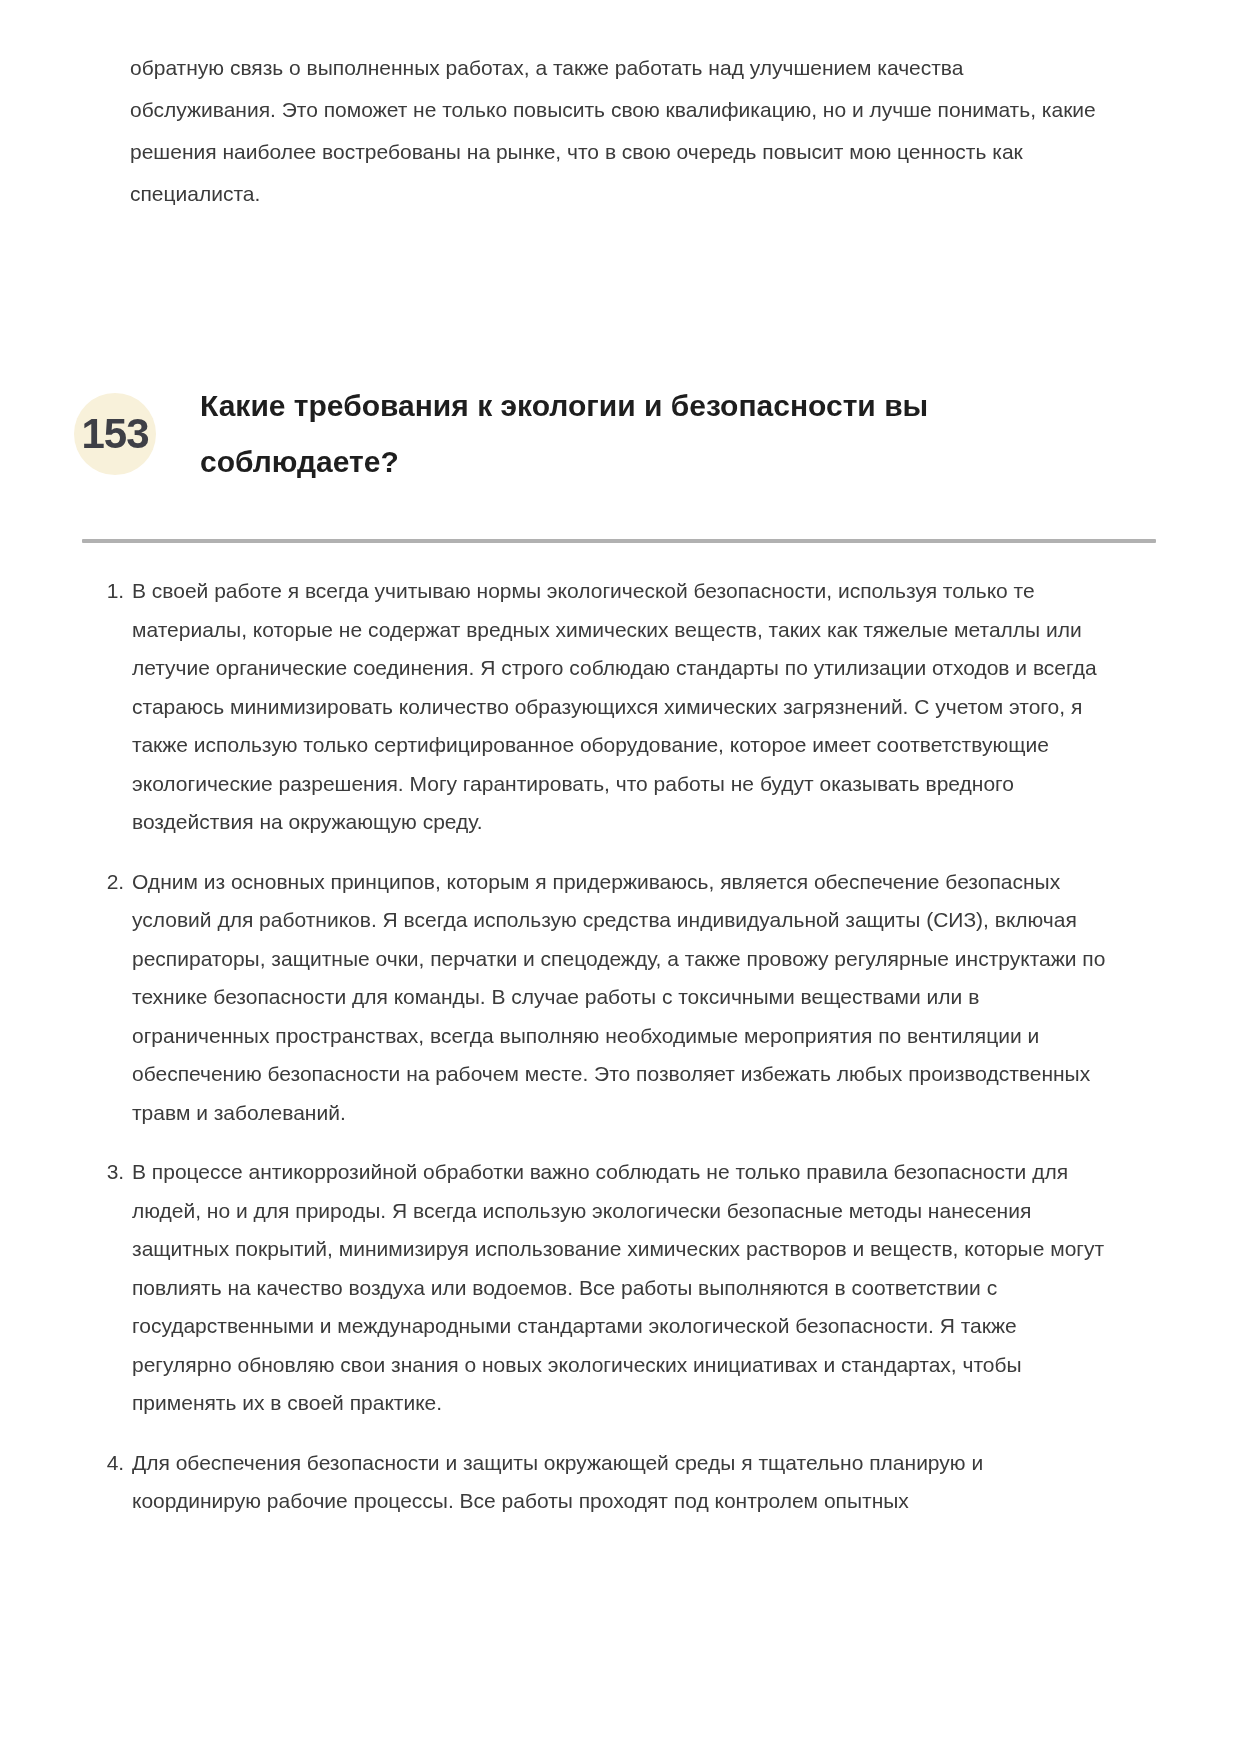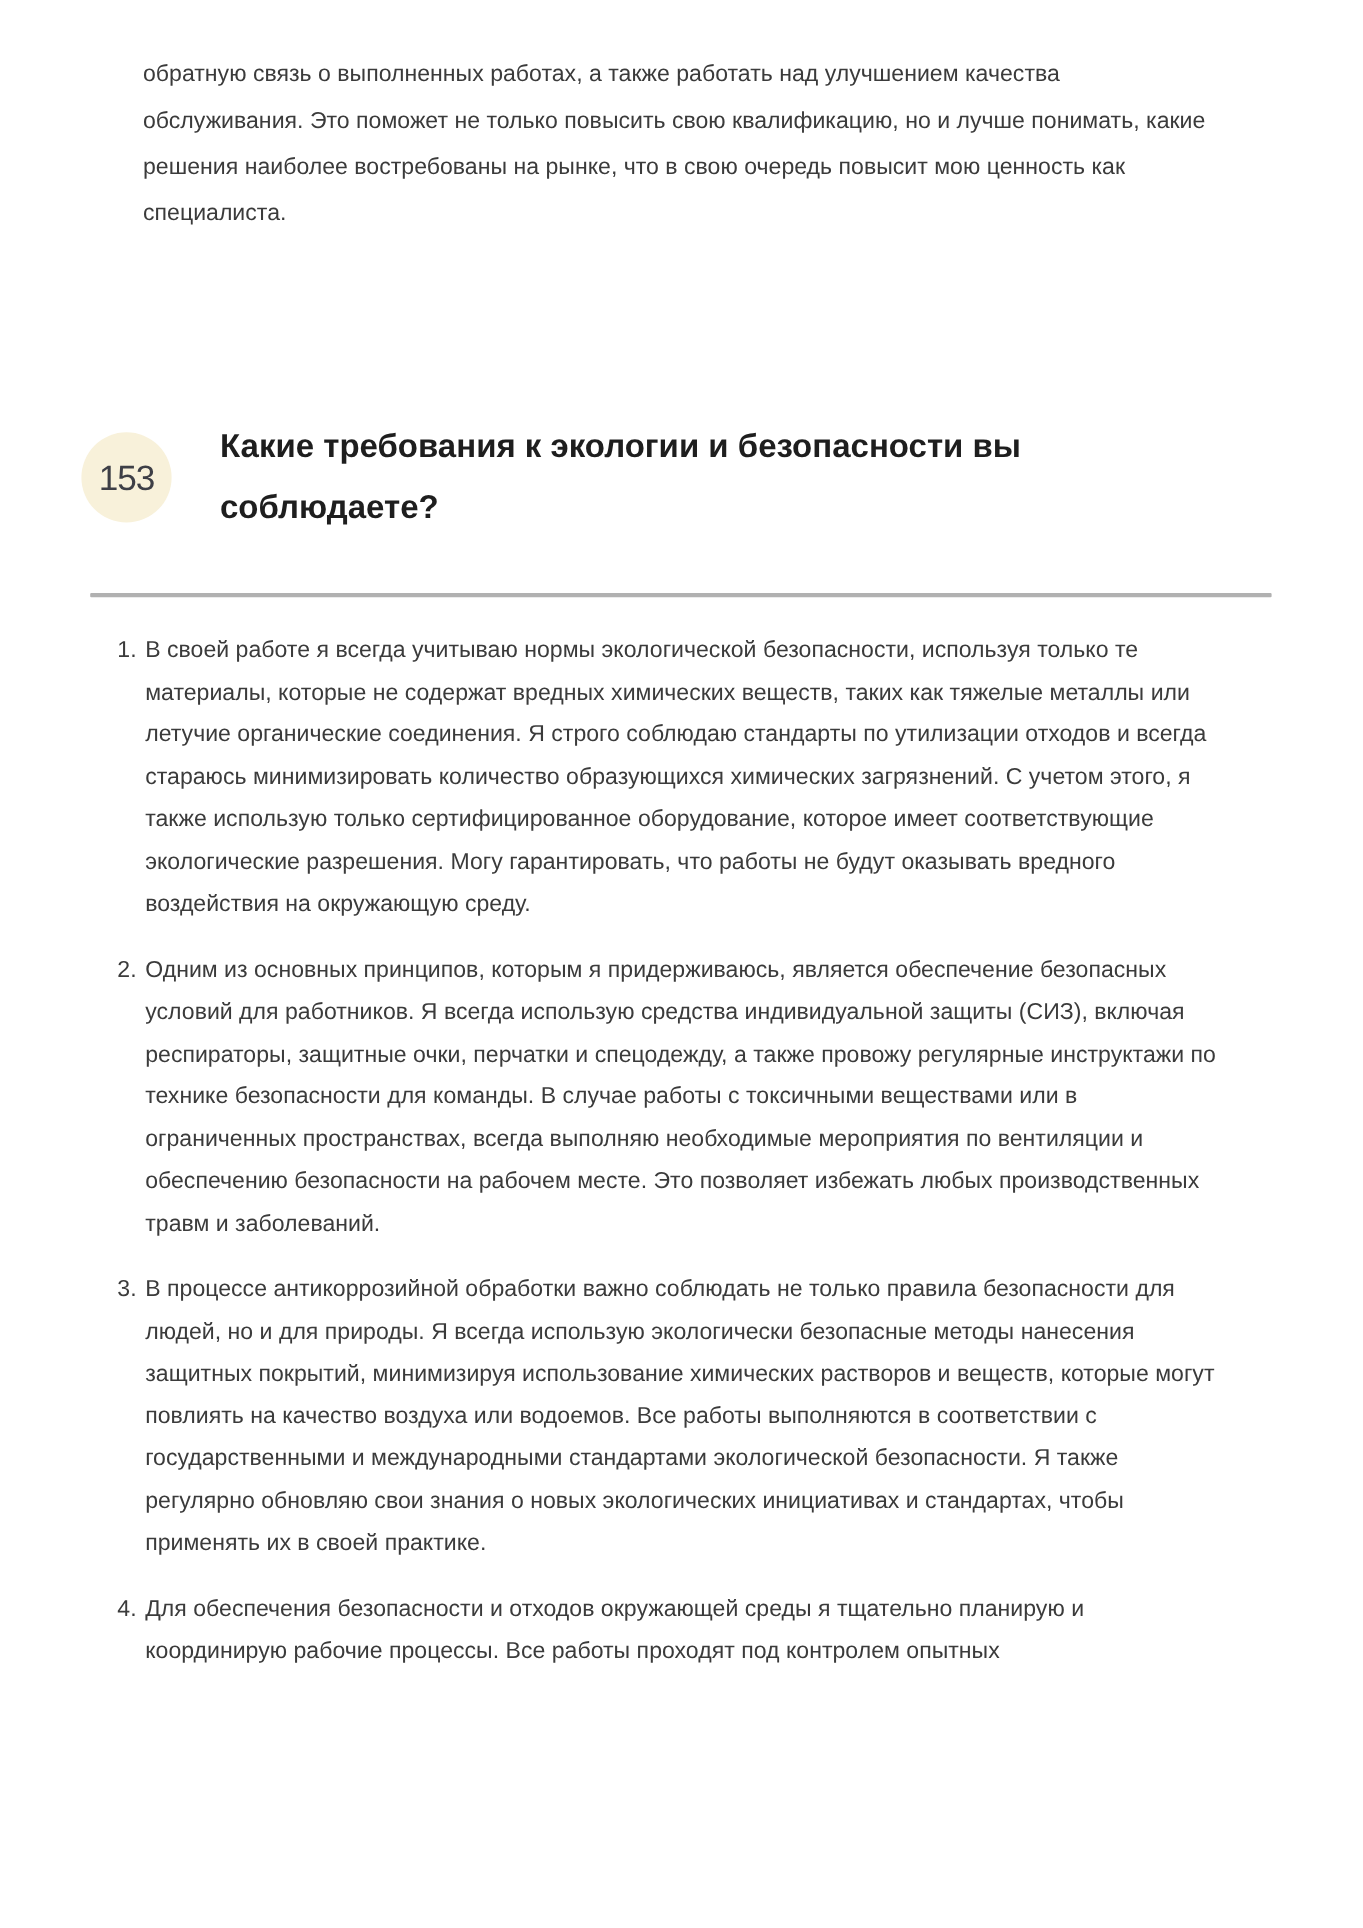--- a/index.html
+++ b/index.html
@@ -37,22 +37,22 @@
   }
   .badge {
     flex: 0 0 auto;
     width: 82px;
     height: 82px;
     border-radius: 50%;
     background: var(--badge-bg);
     display: flex;
     align-items: center;
     justify-content: center;
-    font-size: 32px;
-    font-weight: 400;
+    font-size: 42px;
+    font-weight: 700;
     color: var(--badge-text);
     letter-spacing: -1px;
   }
   .question-title {
     margin-left: 44px;
     font-size: 30px;
     line-height: 56px;
     font-weight: 700;
     color: var(--heading-text);
     max-width: 930px;
@@ -91,16 +91,16 @@
     <div class="badge">153</div>
     <h2 class="question-title">Какие требования к экологии и безопасности вы соблюдаете?</h2>
   </div>
 
   <div class="divider"></div>
 
   <ol class="answers">
     <li>В своей работе я всегда учитываю нормы экологической безопасности, используя только те материалы, которые не содержат вредных химических веществ, таких как тяжелые металлы или летучие органические соединения. Я строго соблюдаю стандарты по утилизации отходов и всегда стараюсь минимизировать количество образующихся химических загрязнений. С учетом этого, я также использую только сертифицированное оборудование, которое имеет соответствующие экологические разрешения. Могу гарантировать, что работы не будут оказывать вредного воздействия на окружающую среду.</li>
     <li>Одним из основных принципов, которым я придерживаюсь, является обеспечение безопасных условий для работников. Я всегда использую средства индивидуальной защиты (СИЗ), включая респираторы, защитные очки, перчатки и спецодежду, а также провожу регулярные инструктажи по технике безопасности для команды. В случае работы с токсичными веществами или в ограниченных пространствах, всегда выполняю необходимые мероприятия по вентиляции и обеспечению безопасности на рабочем месте. Это позволяет избежать любых производственных травм и заболеваний.</li>
     <li>В процессе антикоррозийной обработки важно соблюдать не только правила безопасности для людей, но и для природы. Я всегда использую экологически безопасные методы нанесения защитных покрытий, минимизируя использование химических растворов и веществ, которые могут повлиять на качество воздуха или водоемов. Все работы выполняются в соответствии с государственными и международными стандартами экологической безопасности. Я также регулярно обновляю свои знания о новых экологических инициативах и стандартах, чтобы применять их в своей практике.</li>
-    <li>Для обеспечения безопасности и отходов окружающей среды я тщательно планирую и координирую рабочие процессы. Все работы проходят под контролем опытных</li>
+    <li>Для обеспечения безопасности и защиты окружающей среды я тщательно планирую и координирую рабочие процессы. Все работы проходят под контролем опытных</li>
   </ol>
 
 </div>
 
 </body></html>

